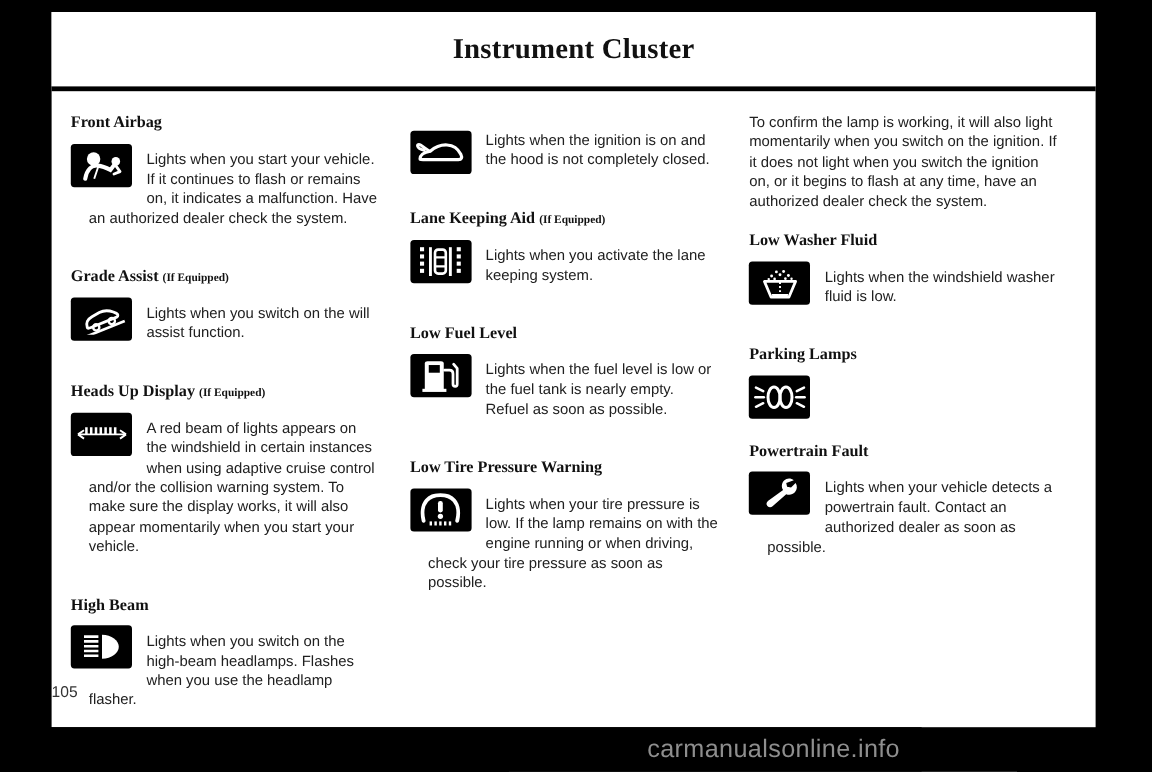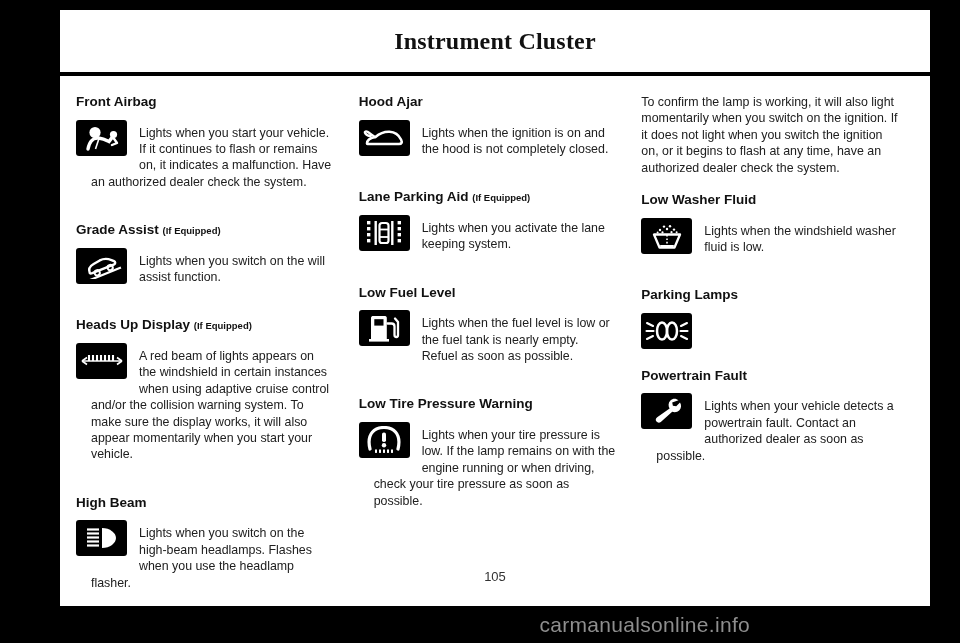--- a/index.html
+++ b/index.html
@@ -2,21 +2,21 @@
 <html><head>
 <meta charset="utf-8">
 <style>
   html,body{margin:0;padding:0;background:#000;}
   body{
     width:960px;height:643px;overflow:hidden;
     font-family:"Liberation Sans", sans-serif;
     position:relative;
   }
   #page{
-    position:absolute;left:60px;top:10px;width:870px;height:596px;
+    position:absolute;left:43px;top:10px;width:870px;height:596px;
     background:#ffffff;
   }
   #header{
     height:62px;width:100%;
     display:flex;align-items:center;justify-content:center;
     background:#ffffff;
   }
   #header .title{
     font-family:"Liberation Serif", serif;
     font-weight:700;font-size:24px;color:#111;
@@ -29,21 +29,21 @@
     gap:10px;
     height:470px;
     box-sizing:border-box;
   }
   .col{width:276px;position:relative;}
   .col-2{width:276px;}
   .col-3{width:276px;}
 
   h3.sec{
     font-size:13.5px;font-weight:700;color:#111;
-    margin:0 0 10px 0;line-height:1.15;
+    margin:0 0 10px 0;line-height:1.15;font-family:Liberation Serif, serif;
   }
   h3.sec .eq{font-size:9.5px;font-weight:700;}
 
   .block{margin-bottom:17px;}
 
   .body-txt{
     font-size:12.4px;line-height:16.4px;color:#202020;
     margin:15px;text-align:left;
   }
   .icon-wrap{
@@ -51,21 +51,21 @@
     background:#000;border-radius:3px;
     display:flex;align-items:center;justify-content:center;
   }
   .icon-wrap svg{display:block;}
   .clear{clear:both;}
 
   .plain-para{font-size:12.4px;line-height:16.4px;color:#202020;margin:0 16px 16px 0;}
 
   #pagenum{
     position:absolute;bottom:22px;left:0;width:100%;
-    text-align:center;font-size:13px;color:#333;
+    font-size:13px;color:#333;
   }
   #watermark{
     position:absolute;left:0;top:606px;width:768px;height:37px;
     background:#000;color:#8e8e8e;
     font-size:21px;letter-spacing:.3px;
     display:flex;align-items:center;justify-content:flex-end;
     padding-right:18px;box-sizing:border-box;
   }
 </style>
 </head>
@@ -151,33 +151,32 @@
         </div>
         <p class="body-txt">Lights when you switch on the high-beam headlamps. Flashes when you use the headlamp flasher.</p>
         <div class="clear"></div>
       </div>
 
     </div>
 
     <div class="col col-2">
 
       <div class="block">
-        <h3 class="sec"><span>Hood Ajar</span></h3>
         <div class="icon-wrap">
           <svg width="42" height="24" viewBox="0 0 42 24" aria-hidden="true">
             <path d="M4 17.5 C4 13.5 8 11.8 12.5 11 C16 8 21 5.5 26.5 5.8 C32 6.1 36 9.5 38 13.5 C39.5 16.5 38.5 18 36 18 L6.5 18 C5 18 4 18 4 17.5 Z" fill="none" stroke="#fff" stroke-width="2.6" stroke-linejoin="round"></path>
             <path d="M12 11 C9 9 6.5 7 4.5 5.8 C3 5 1.5 5.5 2 6.8 C2.5 8.2 5 9.6 7.5 10.4" fill="none" stroke="#fff" stroke-width="2.4" stroke-linecap="round"></path>
           </svg>
         </div>
         <p class="body-txt">Lights when the ignition is on and the hood is not completely closed.</p>
         <div class="clear"></div>
       </div>
 
       <div class="block">
-        <h3 class="sec"><span>Lane Parking Aid</span> <span class="eq">(If Equipped)</span></h3>
+        <h3 class="sec"><span>Lane Keeping Aid</span> <span class="eq">(If Equipped)</span></h3>
         <div class="icon-wrap">
           <svg width="36" height="28" viewBox="0 0 36 28" aria-hidden="true">
             <g fill="#fff">
               <rect x="1" y="2" width="3.4" height="3.4"></rect>
                 <rect x="1" y="8" width="3.4" height="3.4"></rect>
               <rect x="1" y="14" width="3.4" height="3.4"></rect>
                 <rect x="1" y="20" width="3.4" height="3.4"></rect>
               <rect x="31.6" y="2" width="3.4" height="3.4"></rect>
                 <rect x="31.6" y="8" width="3.4" height="3.4"></rect>
               <rect x="31.6" y="14" width="3.4" height="3.4"></rect>

